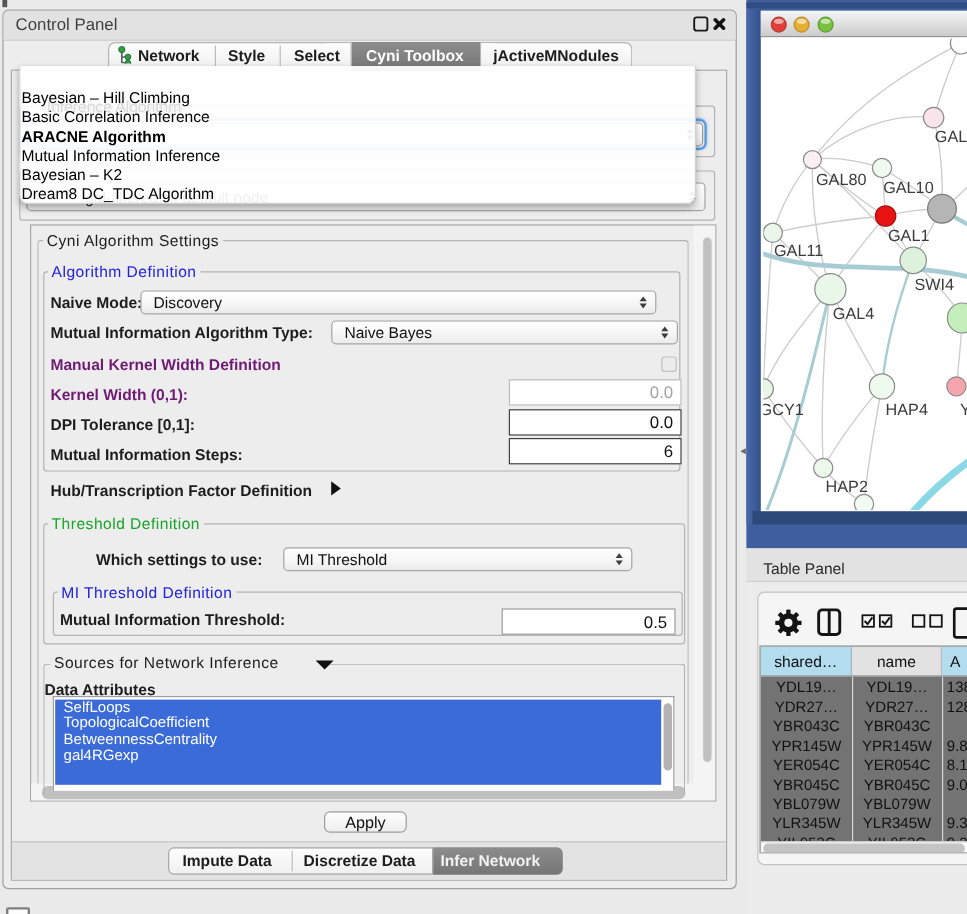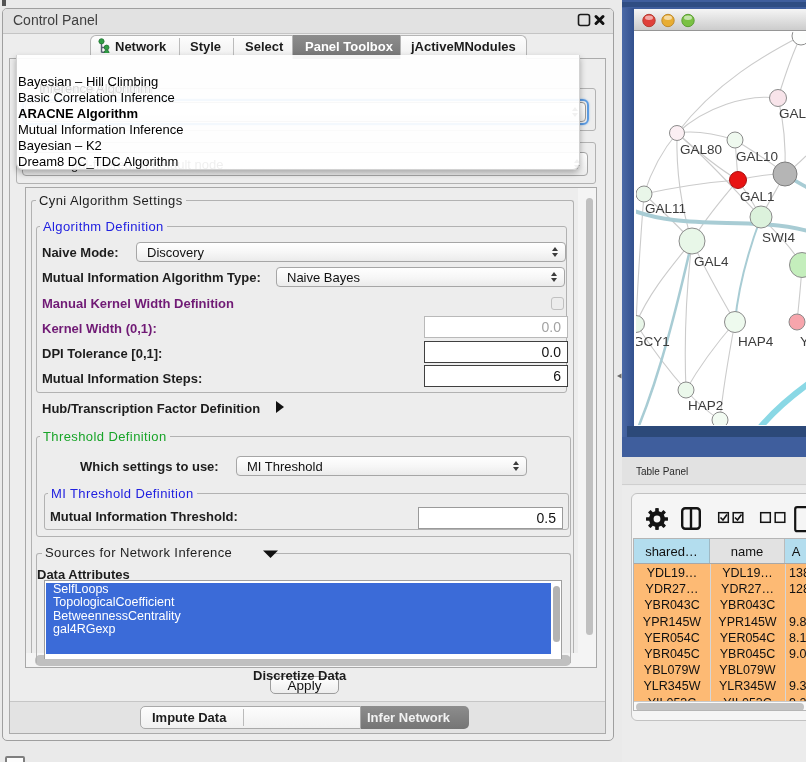--- a/index.html
+++ b/index.html
@@ -39,21 +39,21 @@
 <path d="M5.5 7 L5.5 16.5 M5.5 11.5 L9 11.5 M5.5 16.3 L9.5 16.3" stroke="#585f73" stroke-width="1.4" fill="none"></path>
 <circle cx="5.5" cy="5.3" r="2.6" fill="#2f9e44" stroke="#1e7030" stroke-width="0.8"></circle>
 <circle cx="10.6" cy="11.5" r="2.4" fill="#2f9e44" stroke="#1e7030" stroke-width="0.8"></circle>
 <circle cx="10.6" cy="16.6" r="2.4" fill="#2f9e44" stroke="#1e7030" stroke-width="0.8"></circle>
 </svg>
 <div class="ab tab" style="left:115px;top:39px">Network</div>
 <div class="ab" style="left:179px;top:38px;width:1px;height:18px;background:#bbb"></div>
 <div class="ab tab" style="left:190px;top:39px">Style</div>
 <div class="ab" style="left:233px;top:38px;width:1px;height:18px;background:#bbb"></div>
 <div class="ab tab" style="left:245px;top:39px">Select</div>
-<div class="ab tab" style="left:305px;top:39px;color:#fff">Panel Toolbox</div>
+<div class="ab tab" style="left:305px;top:39px;color:#fff">Cyni Toolbox</div>
 <div class="ab tab" style="left:411px;top:39px">jActiveMNodules</div>
 
 <div class="grp" style="left:16px;top:88px;width:580px;height:43px"></div>
 <div class="ab" style="left:38px;top:82px;background:#ededed;padding:0 3px;font-size:13px;color:#1d1d1d">Inference Algorithm</div>
 <div class="ab" style="left:22px;top:99px;width:567px;height:26px;border:2.5px solid #5b9ae0;border-radius:6px;box-shadow:0 0 2px #8ab8ea"></div>
 <div class="combo" style="left:25px;top:102px;width:561px;height:20px;border-color:#9a9a9a">
     <span class="arr"></span>
   </div>
 <div class="grp" style="left:16px;top:142px;width:580px;height:42px"></div>
 <div class="combo" style="left:22px;top:152px;width:566px;height:24px">
@@ -68,21 +68,21 @@
 
 <div class="ab" style="left:26px;top:653px;width:570px;height:14px;background:#f4f4f4"></div>
 <div class="ab" style="left:35px;top:655px;width:536px;height:11px;background:#c0c0c0;border-radius:5px"></div>
 
 <div class="grp" style="left:31px;top:200px;width:543px;height:453px;border-radius:3px 3px 0 0;border-bottom:none"></div>
 <div class="gt" style="left:36px;top:194px;color:#1d1d1d">Cyni Algorithm Settings</div>
 
 <div class="grp" style="left:36px;top:226px;width:531px;height:167px"></div>
 <div class="gt" style="left:40px;top:220px;color:#2121e0">Algorithm Definition</div>
 <div class="ab b13" style="left:42px;top:245px">Naive Mode:</div>
-<div class="combo" style="left:136px;top:242px;width:430px;height:20px">
+<div class="combo" style="left:117px;top:242px;width:430px;height:20px">
     <span class="t">Discovery</span>
     <span class="arr"></span>
   </div>
 <div class="ab b13" style="left:42px;top:270px">Mutual Information Algorithm Type:</div>
 <div class="combo" style="left:276px;top:267px;width:289px;height:20px">
     <span class="t">Naive Bayes</span>
     <span class="arr"></span>
   </div>
 <div class="ab g13" style="left:42px;top:296px">Manual Kernel Width Definition</div>
 <div class="ab" style="left:551px;top:297px;width:13px;height:13px;background:#ececec;border:1px solid #c0c0c0;border-radius:3px"></div>
@@ -121,21 +121,21 @@
 <div class="ab" style="left:1px;top:2px;width:505px;height:71px;background:#3b6bd8;color:#fff;font-size:12.5px;line-height:13.4px;padding-left:7px">SelfLoops<br>TopologicalCoefficient<br>BetweennessCentrality<br>gal4RGexp</div>
 <div class="ab" style="left:508px;top:5px;width:7px;height:56px;background:#b3b3b3;border-radius:4px"></div>
 </div>
 
 <div class="ab" style="left:270px;top:676px;width:69px;height:18px;background:linear-gradient(#ffffff,#ededed);border:1px solid #9d9d9d;border-radius:5px;text-align:center;font-size:13.5px;padding-top:1px;color:#111">Apply</div>
 <div class="ab" style="left:10px;top:701px;width:595px;height:32px;background:#e3e3e3;border-top:1px solid #c6c6c6"></div>
 <div class="ab" style="left:140px;top:706px;width:221px;height:23px;background:linear-gradient(#fdfdfd,#f0f0f0);border:1px solid #a9a9a9;border-radius:5px 0 0 5px"></div>
 <div class="ab" style="left:361px;top:706px;width:108px;height:23px;background:linear-gradient(#8d8d8d,#757575);border-radius:0 5px 5px 0"></div>
 <div class="ab tab" style="left:152px;top:710px">Impute Data</div>
 <div class="ab" style="left:243px;top:709px;width:1px;height:17px;background:#bbb"></div>
-<div class="ab tab" style="left:253px;top:668px">Discretize Data</div>
+<div class="ab tab" style="left:253px;top:710px">Discretize Data</div>
 <div class="ab tab" style="left:367px;top:710px;color:#f2f2f2">Infer Network</div>
 
 <div class="ab" style="left:5px;top:756px;width:20px;height:10px;background:#fdfdfd;border:2px solid #7f7f7f;border-radius:2px"></div>
 
 <svg class="ab" style="left:617px;top:373px" width="5" height="6">
     <path d="M4.5 0.5 L4.5 5.5 L0 3 Z" fill="#6a6a6a"></path>
   </svg>
 
 <div class="ab" style="left:16px;top:55px;width:564px;height:115px;background:rgba(255,255,255,0.93);border:1px solid #d2d2d2;border-top:none;border-radius:0 0 7px 7px;box-shadow:0 3px 6px rgba(0,0,0,0.3)">
 <div class="ab" style="left:22px;top:26px;font-size:13px;color:#d7d7d7;white-space:nowrap">Inference Algorithm</div>
@@ -224,41 +224,41 @@
 <text x="58" y="234">GAL4</text>
 <text x="-3" y="314">GCY1</text>
 <text x="102" y="314">HAP4</text>
 <text x="164" y="314">YJ</text>
 <text x="52" y="378">HAP2</text>
 </g>
 </svg>
 </div>
 
 <div class="ab" style="left:622px;top:457px;width:184px;height:28px;background:#e2e2e2;border-bottom:1px solid #cfcfcf"></div>
-<div class="ab" style="left:636px;top:466px;font-size:10px;color:#2a2a2a">Table Panel</div>
+<div class="ab" style="left:636px;top:466px;font-size:13px;color:#2a2a2a">Table Panel</div>
 <div class="ab" style="left:622px;top:486px;width:184px;height:276px;background:#ececec"></div>
 <div class="ab" style="left:631px;top:493px;width:200px;height:228px;background:#f5f5f5;border:1px solid #c2c2c2;border-radius:6px"></div>
 
 <svg class="ab" style="left:640px;top:503px" width="166" height="32" viewBox="0 0 166 32">
 <path d="M15.19,8.21 L15.19,5.15 A11.0 11.0 0 0 1 18.81,5.15 L18.81,8.21 A8.0 8.0 0 0 1 21.23,9.21 L23.40,7.05 A11.0 11.0 0 0 1 25.95,9.60 L23.79,11.77 A8.0 8.0 0 0 1 24.79,14.19 L27.85,14.19 A11.0 11.0 0 0 1 27.85,17.81 L24.79,17.81 A8.0 8.0 0 0 1 23.79,20.23 L25.95,22.40 A11.0 11.0 0 0 1 23.40,24.95 L21.23,22.79 A8.0 8.0 0 0 1 18.81,23.79 L18.81,26.85 A11.0 11.0 0 0 1 15.19,26.85 L15.19,23.79 A8.0 8.0 0 0 1 12.77,22.79 L10.60,24.95 A11.0 11.0 0 0 1 8.05,22.40 L10.21,20.23 A8.0 8.0 0 0 1 9.21,17.81 L6.15,17.81 A11.0 11.0 0 0 1 6.15,14.19 L9.21,14.19 A8.0 8.0 0 0 1 10.21,11.77 L8.05,9.60 A11.0 11.0 0 0 1 10.60,7.05 L12.77,9.21 A8.0 8.0 0 0 1 15.19,8.21 Z" fill="#141414"></path>
     <circle cx="17" cy="16" r="3.4" fill="#f5f5f5"></circle>
 <rect x="42.2" y="5.2" width="17.6" height="20.6" rx="3" fill="none" stroke="#141414" stroke-width="2.4"></rect>
 <line x1="51" y1="5" x2="51" y2="26" stroke="#141414" stroke-width="2.4"></line>
 <g fill="none" stroke="#141414" stroke-width="1.5">
 <rect x="78.7" y="9.7" width="9.6" height="9.6"></rect>
 <rect x="93.2" y="9.7" width="9.6" height="9.6"></rect>
 <path d="M80.5,14.5 L83,17 L87,11.5" stroke-width="1.6"></path>
 <path d="M95,14.5 L97.5,17 L101.5,11.5" stroke-width="1.6"></path>
 <rect x="120.7" y="9.7" width="9.6" height="9.6"></rect>
 <rect x="135.2" y="9.7" width="9.6" height="9.6"></rect>
 </g>
 <path d="M157.2,4.2 h10 l5,5 v17 a2,2 0 0 1 -2,2 h-13 a2,2 0 0 1 -2,-2 v-20 a2,2 0 0 1 2,-2 Z" fill="none" stroke="#141414" stroke-width="2.2"></path>
 </svg>
 
-<div class="ab" style="left:633px;top:538px;width:173px;height:173px;background:#fdba74;border:1px solid #b5b5b5;border-right:none;overflow:hidden;font-size:13px;color:#111">
+<div class="ab" style="left:633px;top:538px;width:173px;height:173px;background:#737373;border:1px solid #b5b5b5;border-right:none;overflow:hidden;font-size:13px;color:#111">
 <div class="ab" style="left:0;top:0;width:76px;height:24px;background:#b3ddee;border-right:1px solid #9fb9c4;text-align:center;padding-top:5px">shared…</div>
 <div class="ab" style="left:76px;top:0;width:75px;height:24px;background:#e2e2e2;border-right:1px solid #bbb;text-align:center;padding-top:5px">name</div>
 <div class="ab" style="left:151px;top:0;width:22px;height:24px;background:#b3ddee;text-align:center;padding-top:5px">A</div>
 <div class="ab" style="left:0;top:24px;width:173px;height:1px;background:#a8a8a8"></div>
 <div class="ab" style="left:76px;top:25px;width:1px;height:138px;background:#d6d6d6"></div>
 <div class="ab" style="left:151px;top:25px;width:1px;height:138px;background:#d6d6d6"></div>
 <div class="ab" style="left:0;top:26px;width:76px;text-align:center;line-height:16.2px;font-size:12.5px">YDL19…<br>YDR27…<br>YBR043C<br>YPR145W<br>YER054C<br>YBR045C<br>YBL079W<br>YLR345W<br>YIL053C</div>
 <div class="ab" style="left:76px;top:26px;width:75px;text-align:center;line-height:16.2px;font-size:12.5px">YDL19…<br>YDR27…<br>YBR043C<br>YPR145W<br>YER054C<br>YBR045C<br>YBL079W<br>YLR345W<br>YIL053C</div>
 <div class="ab" style="left:155px;top:26px;width:30px;text-align:left;line-height:16.2px;font-size:12.5px;white-space:nowrap">138<br>128<br>&nbsp;<br>9.8<br>8.1<br>9.0<br>&nbsp;<br>9.3<br>9.2</div>
 <div class="ab" style="left:0;top:162px;width:173px;height:11px;background:#fafafa;border-top:1px solid #c9c9c9"></div>

